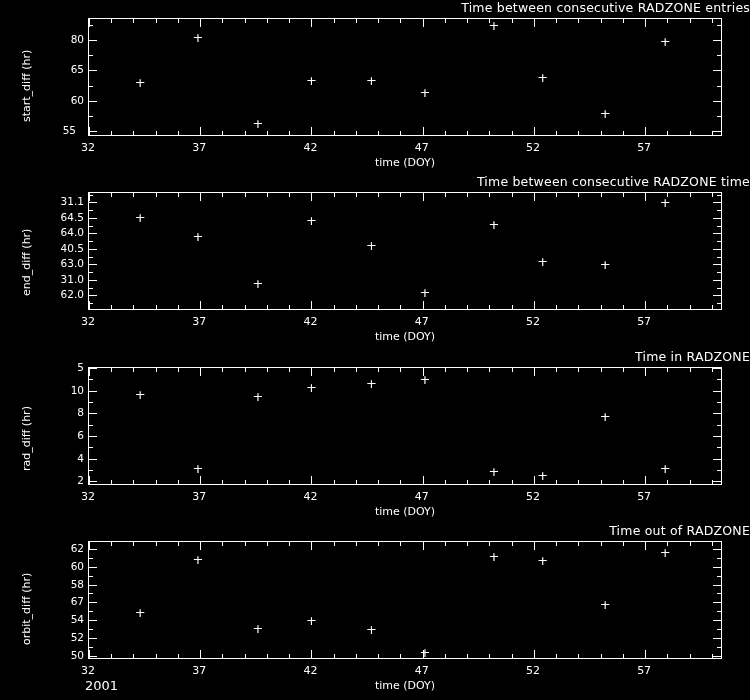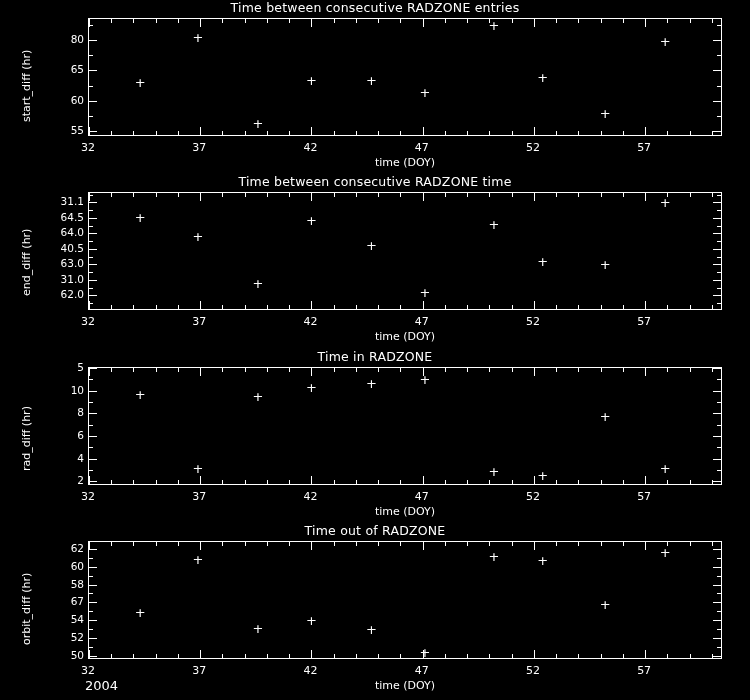--- a/index.html
+++ b/index.html
@@ -23,21 +23,21 @@
   .panel {
     position: absolute;
     left: 0;
     width: 750px;
   }
   .panel-title {
     position: absolute;
     top: 0;
     left: 0;
     width: 750px;
-    text-align: center;
+    text-align: right;
     font-size: 12.5px;
     color: #ffffff;
     letter-spacing: 0.2px;
   }
   .plotbox {
     position: absolute;
     border: 1px solid #ffffff;
     box-sizing: border-box;
     overflow: visible;
   }
@@ -199,21 +199,21 @@
         <div class="marker" style="left: 453.811px; top: 58.6974px;"></div>
         <div class="marker" style="left: 516.098px; top: 94.4px;"></div>
         <div class="marker" style="left: 576.161px; top: 22.3897px;"></div>
       </div>
   <div class="xlabel" style="left: 88px; top: 141px;">32</div>
       <div class="xlabel" style="left: 199.228px; top: 141px;">37</div>
       <div class="xlabel" style="left: 310.456px; top: 141px;">42</div>
       <div class="xlabel" style="left: 421.684px; top: 141px;">47</div>
       <div class="xlabel" style="left: 532.912px; top: 141px;">52</div>
       <div class="xlabel" style="left: 644.14px; top: 141px;">57</div>
-      <div class="ylabel" style="left: 24px; top: 123.949px;">55</div>
+      <div class="ylabel" style="left: 16px; top: 123.949px;">55</div>
       <div class="ylabel" style="left: 24px; top: 93.6923px;">60</div>
       <div class="ylabel" style="left: 24px; top: 63.4359px;">65</div>
       <div class="ylabel" style="left: 24px; top: 33.1795px;">80</div>
       <div class="axis-title" style="left: 405px; top: 156px;">time (DOY)</div>
       <div class="ytitle" style="left: 20px; top: 122px;">start_diff (hr)</div>
     </div>
 
   <div class="panel" id="panel1" style="top: 174px;">
     <div class="panel-title">Time between consecutive RADZONE time</div>
     <div class="plotbox" style="left: 88px; top: 18px; width: 634px; height: 118px;">
@@ -591,14 +591,14 @@
       <div class="ylabel" style="left: 24px; top: 107.82px;">52</div>
       <div class="ylabel" style="left: 24px; top: 90.0752px;">54</div>
       <div class="ylabel" style="left: 24px; top: 72.3308px;">67</div>
       <div class="ylabel" style="left: 24px; top: 54.5865px;">58</div>
       <div class="ylabel" style="left: 24px; top: 36.8421px;">60</div>
       <div class="ylabel" style="left: 24px; top: 19.0977px;">62</div>
       <div class="axis-title" style="left: 405px; top: 156px;">time (DOY)</div>
       <div class="ytitle" style="left: 20px; top: 122px;">orbit_diff (hr)</div>
     </div>
 
-  <div class="year-label">2004</div>
+  <div class="year-label">2001</div>
 </div>
 
 </body></html>

